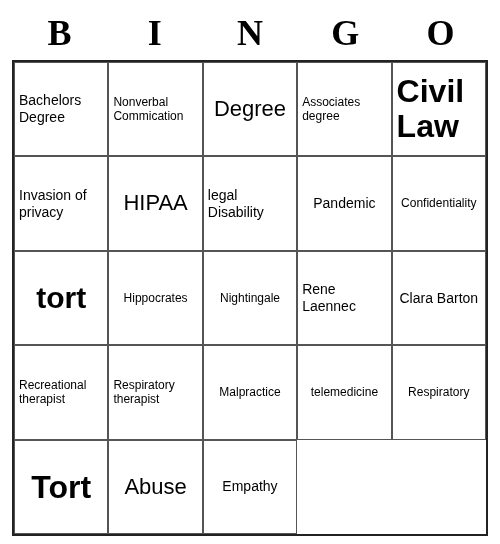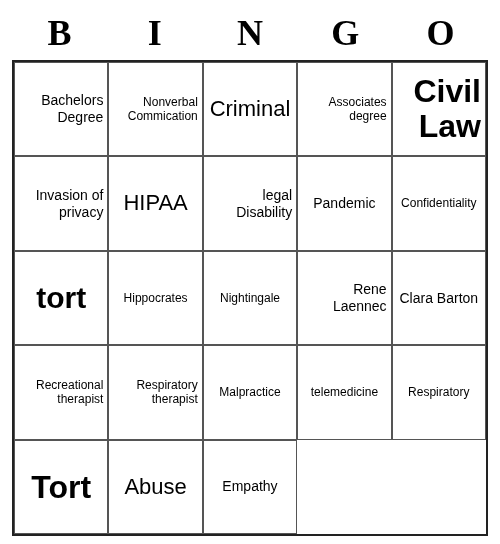--- a/index.html
+++ b/index.html
@@ -33,21 +33,21 @@
       grid-template-rows: repeat(5, 1fr);
       width: 476px;
       height: 488px;
       border: 2px solid #222;
     }
     .bingo-cell {
       border: 1px solid #555;
       display: flex;
       align-items: center;
       justify-content: center;
-      text-align: right;
+      text-align: left;
       padding: 4px;
       font-family: Arial, sans-serif;
       line-height: 1.2;
     }
     .bingo-cell.small { font-size: 12px; }
     .bingo-cell.medium { font-size: 14px; }
     .bingo-cell.large { font-size: 22px; font-weight: normal; }
     .bingo-cell.xlarge { font-size: 30px; font-weight: bold; }
     .bingo-cell.xxlarge { font-size: 32px; font-weight: bold; }
     .bingo-cell.civil-law { font-size: 32px; font-weight: bold; line-height: 1.1; }
@@ -59,21 +59,21 @@
   <div class="bingo-header-cell">B</div>
   <div class="bingo-header-cell">I</div>
   <div class="bingo-header-cell">N</div>
   <div class="bingo-header-cell">G</div>
   <div class="bingo-header-cell">O</div>
 </div>
 
 <div class="bingo-grid" id="grid">
     <div class="bingo-cell medium">Bachelors Degree</div>
     <div class="bingo-cell small">Nonverbal Commication</div>
-    <div class="bingo-cell large">Criminal</div>
+    <div class="bingo-cell large">Degree</div>
     <div class="bingo-cell small">Associates degree</div>
     <div class="bingo-cell civil-law">Civil Law</div>
     <div class="bingo-cell medium">Invasion of privacy</div>
     <div class="bingo-cell large">HIPAA</div>
     <div class="bingo-cell medium">legal Disability</div>
     <div class="bingo-cell medium">Pandemic</div>
     <div class="bingo-cell small">Confidentiality</div>
     <div class="bingo-cell xlarge">tort</div>
     <div class="bingo-cell small">Hippocrates</div>
     <div class="bingo-cell small">Nightingale</div>

